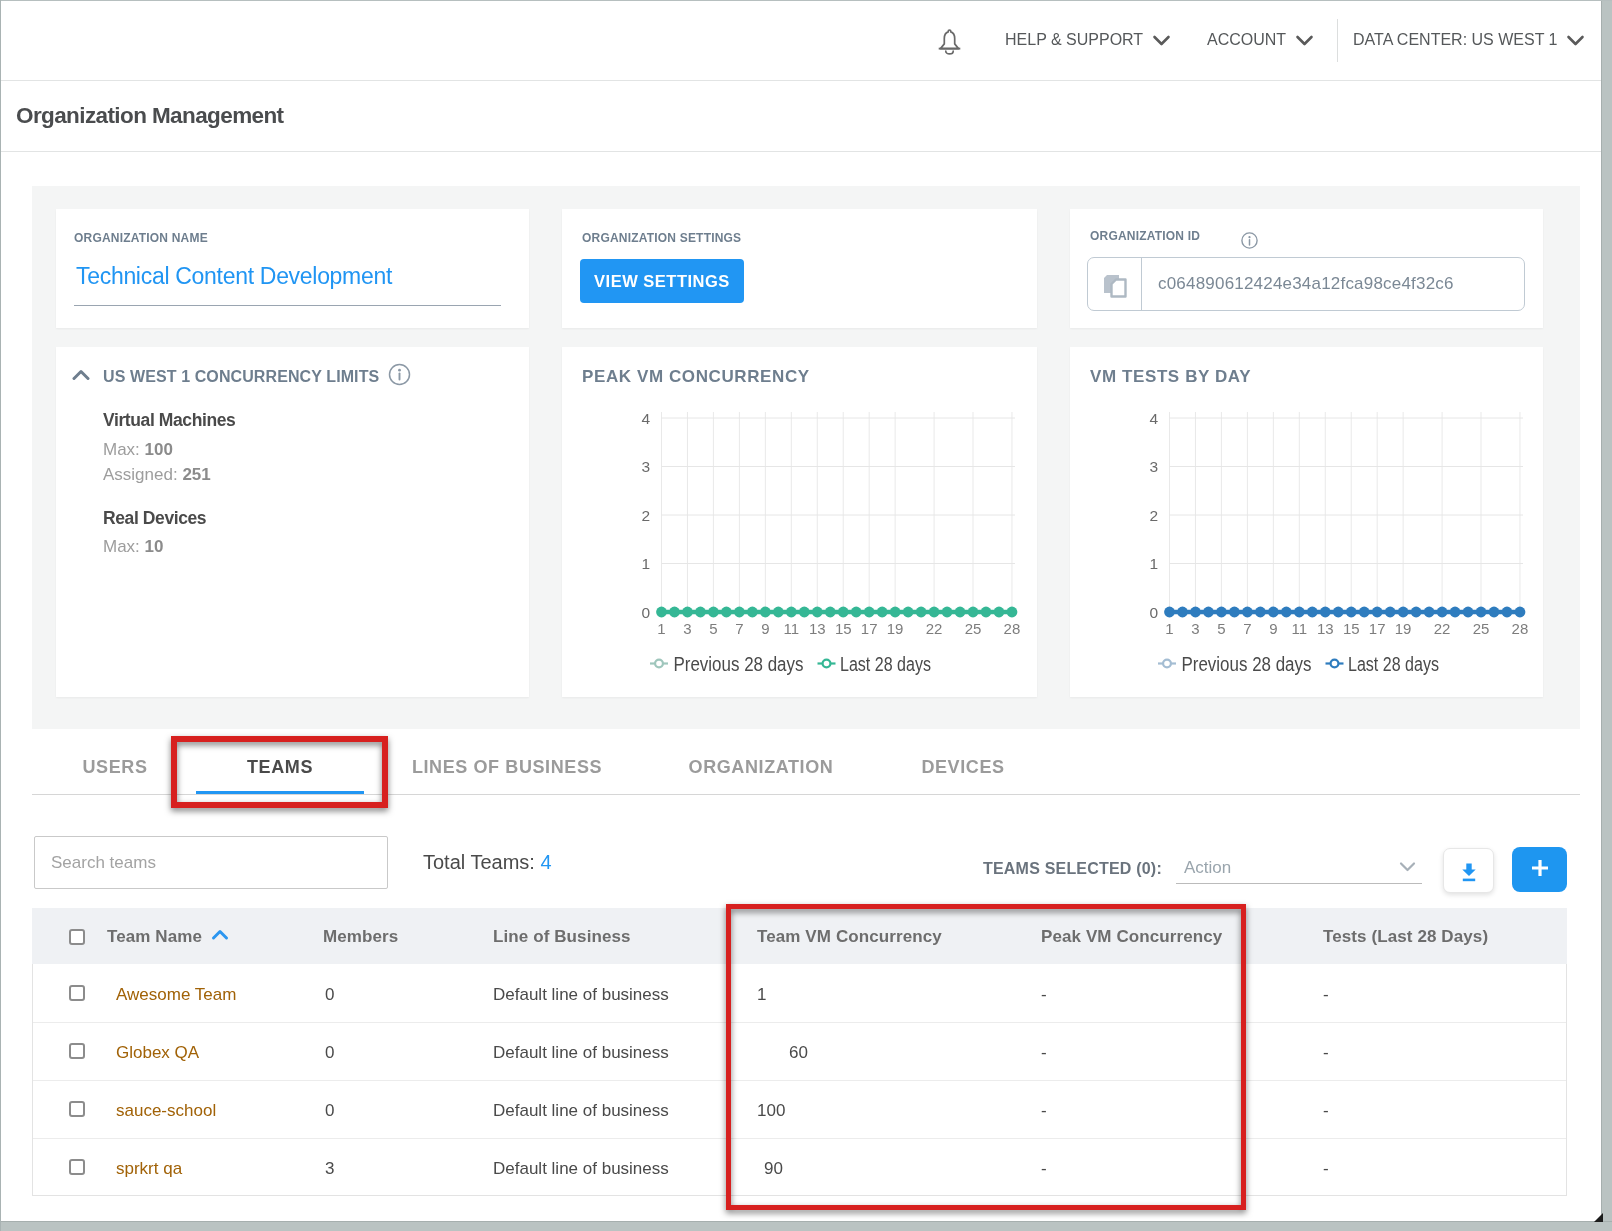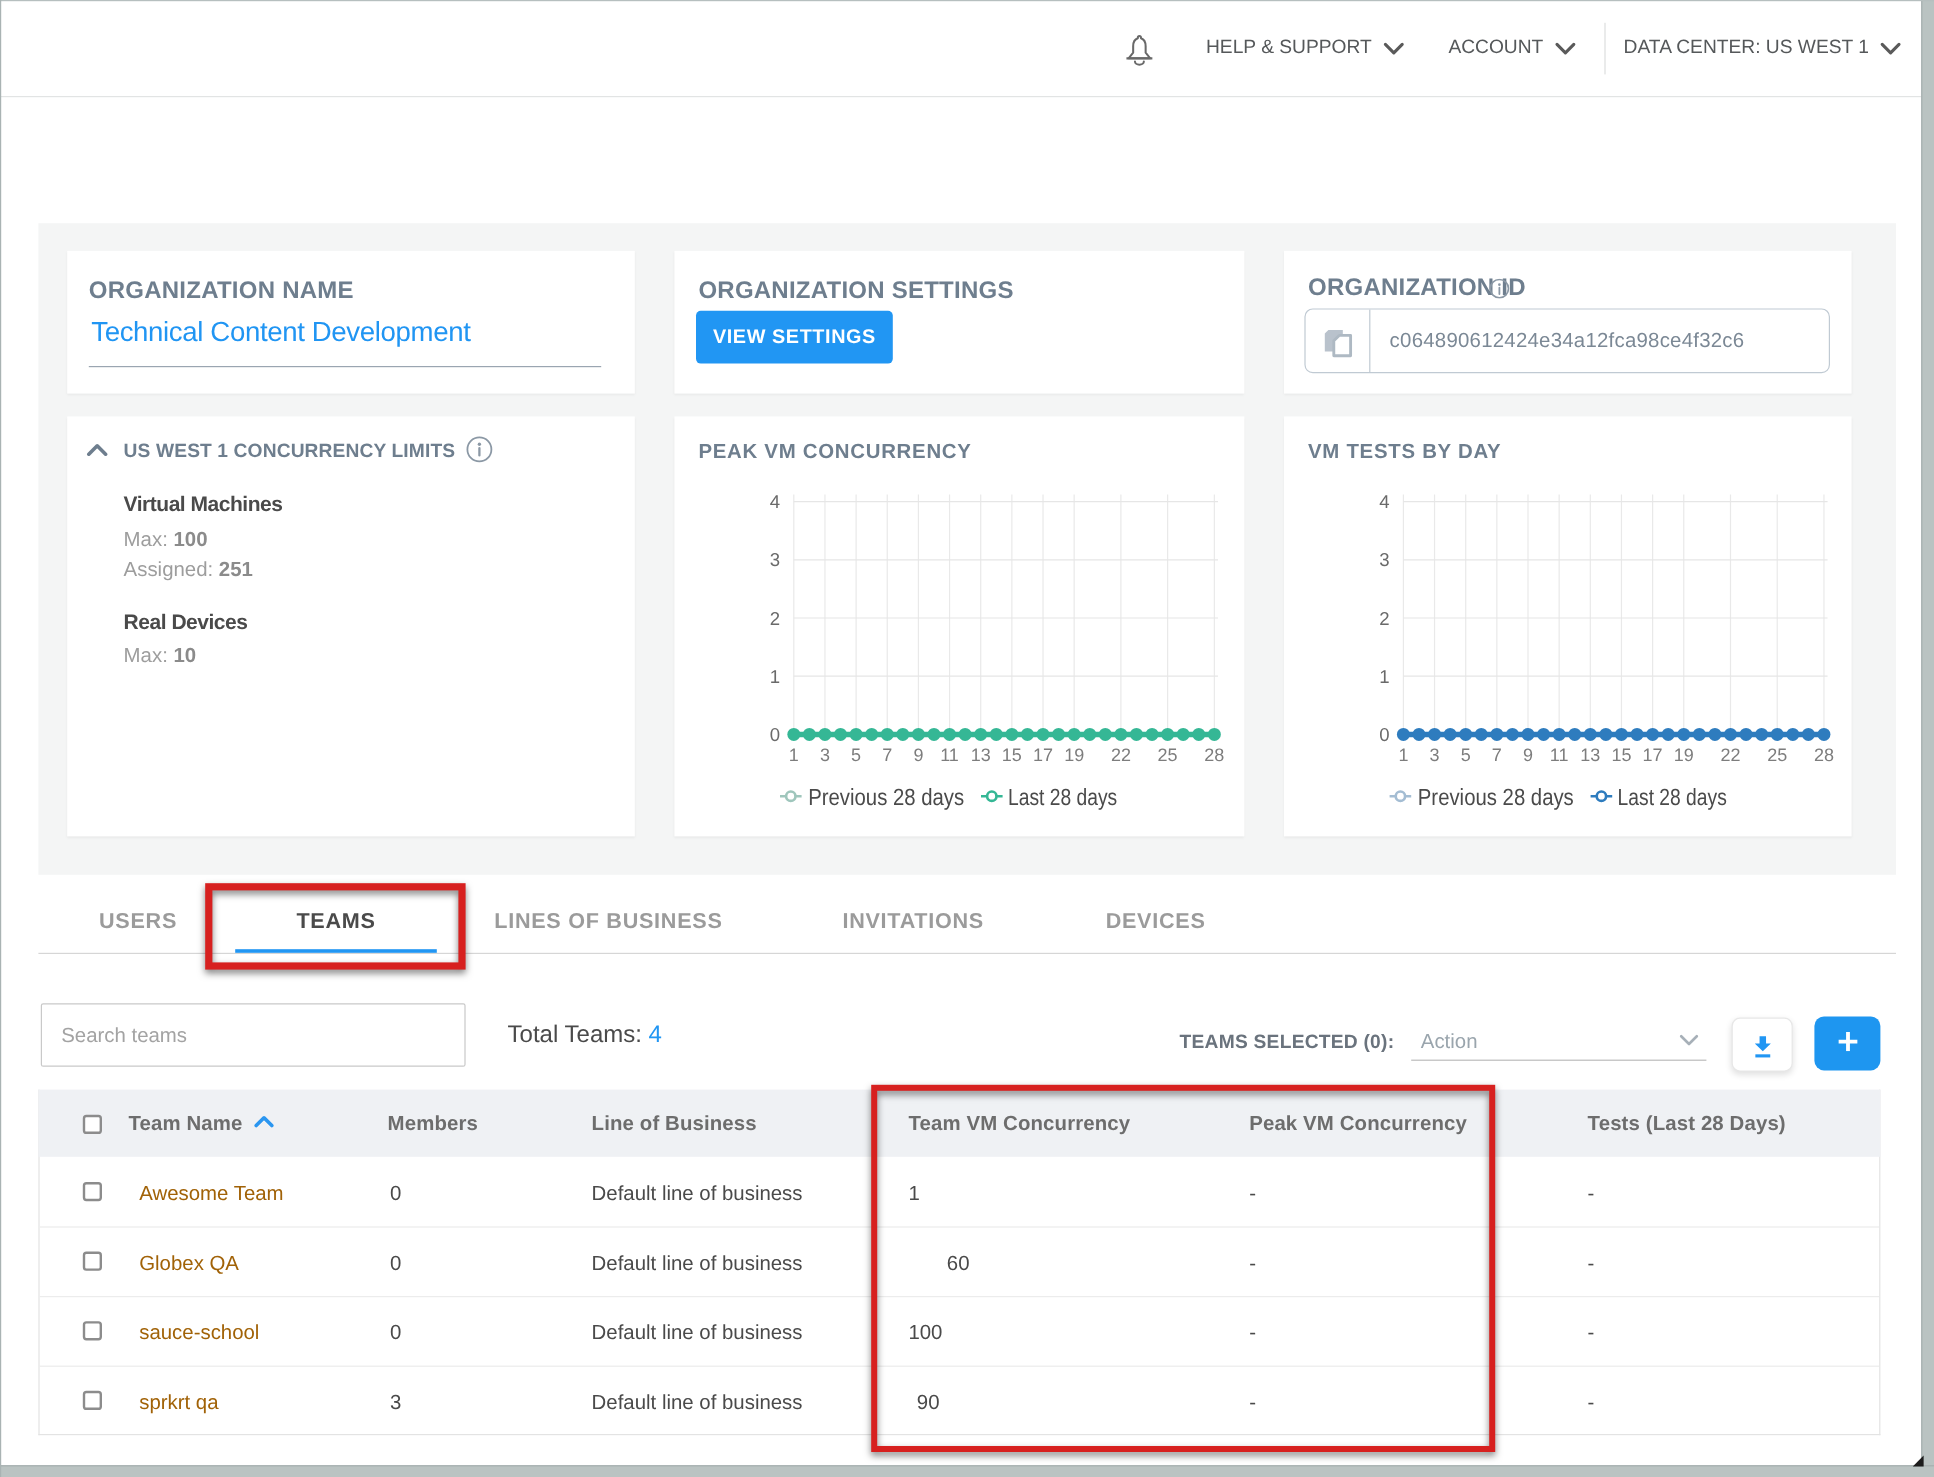--- a/index.html
+++ b/index.html
@@ -23,21 +23,21 @@
   .navchev { margin-left:9px; }
   .navdiv { position:absolute; left:1337px; top:19px; height:43px; width:1px; background:#dcdede; }
 
   
   .pagehead { position:absolute; left:0; top:81px; width:1601px; height:71px; background:#fff; border-bottom:1px solid #e2e4e4; }
   .pagehead h1 { position:absolute; left:16px; top:22px; font-size:22.5px; color:#4a4c4e; letter-spacing:-0.6px; }
 
   
   .panel { position:absolute; left:32px; top:186px; width:1548px; height:543px; background:#f4f5f5; }
   .card { position:absolute; background:#fff; box-shadow:0 1px 2px rgba(0,0,0,0.05); }
-  .cardlabel { font-size:20px; font-weight:bold; color:#6e7e8e; letter-spacing:0.2px; white-space:nowrap; }
+  .cardlabel { font-size:12px; font-weight:bold; color:#6e7e8e; letter-spacing:0.2px; white-space:nowrap; }
 
   .bluebtn { position:absolute; background:#2196f3; border-radius:4px; color:#fff; font-weight:bold;
              font-size:16.5px; letter-spacing:0.5px; display:flex; align-items:center; justify-content:center; }
 
   .orgname { position:absolute; left:76px; top:263px; font-size:23px; color:#2095f3; letter-spacing:-0.3px; }
   .orgunderline { position:absolute; left:74px; top:305px; width:427px; height:1px; background:#9aa5b1; }
 
   .idbox { position:absolute; left:1087px; top:257px; width:438px; height:54px; border:1px solid #c0cad3; border-radius:7px; background:#fff; }
   .idicon { position:absolute; left:0; top:0; width:54px; height:52px; border-right:1px solid #c0cad3; }
   .idtext { position:absolute; left:70px; top:16px; font-size:17px; color:#7b8895; letter-spacing:0.2px; }
@@ -104,20 +104,23 @@
         </svg>
     </div>
     <div class="navdiv"></div>
     <div class="navitem" style="left:1353px;">DATA CENTER: US WEST 1
       <svg class="navchev" width="19" height="13" viewBox="0 0 19 13">
           <polyline points="2.5,3 9.5,10 16.5,3" fill="none" stroke="#5a5a5a" stroke-width="2.6" stroke-linecap="round" stroke-linejoin="round"></polyline>
         </svg>
     </div>
   </div>
 
+  <div class="pagehead">
+      <h1>Organization Management</h1>
+    </div>
 
   <div class="panel"></div>
 
   <div class="card" style="left:56px;top:209px;width:473px;height:119px;"></div>
   <div class="card" style="left:562px;top:209px;width:475px;height:119px;"></div>
   <div class="card" style="left:1070px;top:209px;width:473px;height:119px;"></div>
 
   <div class="card" style="left:56px;top:347px;width:473px;height:350px;"></div>
   <div class="card" style="left:562px;top:347px;width:475px;height:350px;"></div>
   <div class="card" style="left:1070px;top:347px;width:473px;height:350px;"></div>
@@ -305,21 +308,21 @@
       <text x="111.5" y="323.5" font-size="19.5" fill="#4a4a4a" textLength="130" lengthAdjust="spacingAndGlyphs" font-family="Liberation Sans, sans-serif">Previous 28 days</text>
       <line x1="255.5" y1="316.5" x2="273.5" y2="316.5" stroke="#2e7cbe" stroke-width="2.2"></line>
       <circle cx="264.5" cy="316.5" r="3.9" fill="#fff" stroke="#2e7cbe" stroke-width="2.2"></circle>
       <text x="278" y="323.5" font-size="19.5" fill="#4a4a4a" textLength="91" lengthAdjust="spacingAndGlyphs" font-family="Liberation Sans, sans-serif">Last 28 days</text>
     </svg>
 
   <div class="tabline"></div>
   <div class="tab" style="left:115px;">USERS</div>
   <div class="tab" style="left:280px;color:#4a4a4a;">TEAMS</div>
   <div class="tab" style="left:507px;">LINES OF BUSINESS</div>
-  <div class="tab" style="left:761px;">INVITATIONS</div>
+  <div class="tab" style="left:761px;">ORGANIZATION</div>
   <div class="tab" style="left:963px;text-align:right;">DEVICES</div>
   <div class="tabblue"></div>
   <div class="redbox1"></div>
 
   <div class="search">
       <span>Search teams</span>
     </div>
   <div class="totalteams">Total Teams: <b>4</b></div>
   <div class="teamssel">TEAMS SELECTED (0):</div>
   <div class="action">

